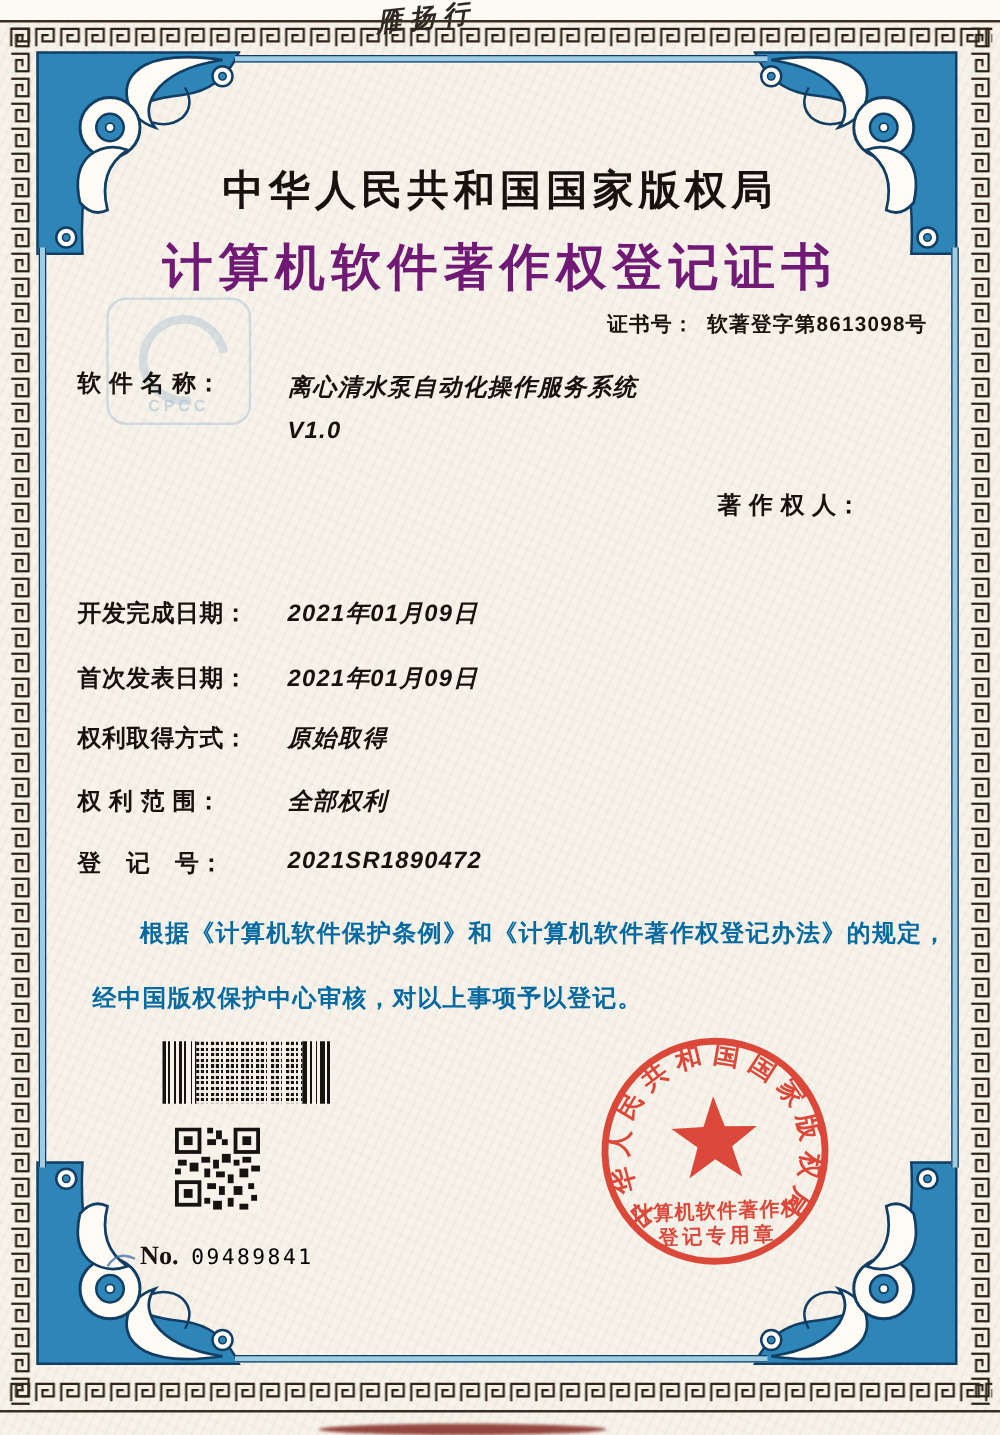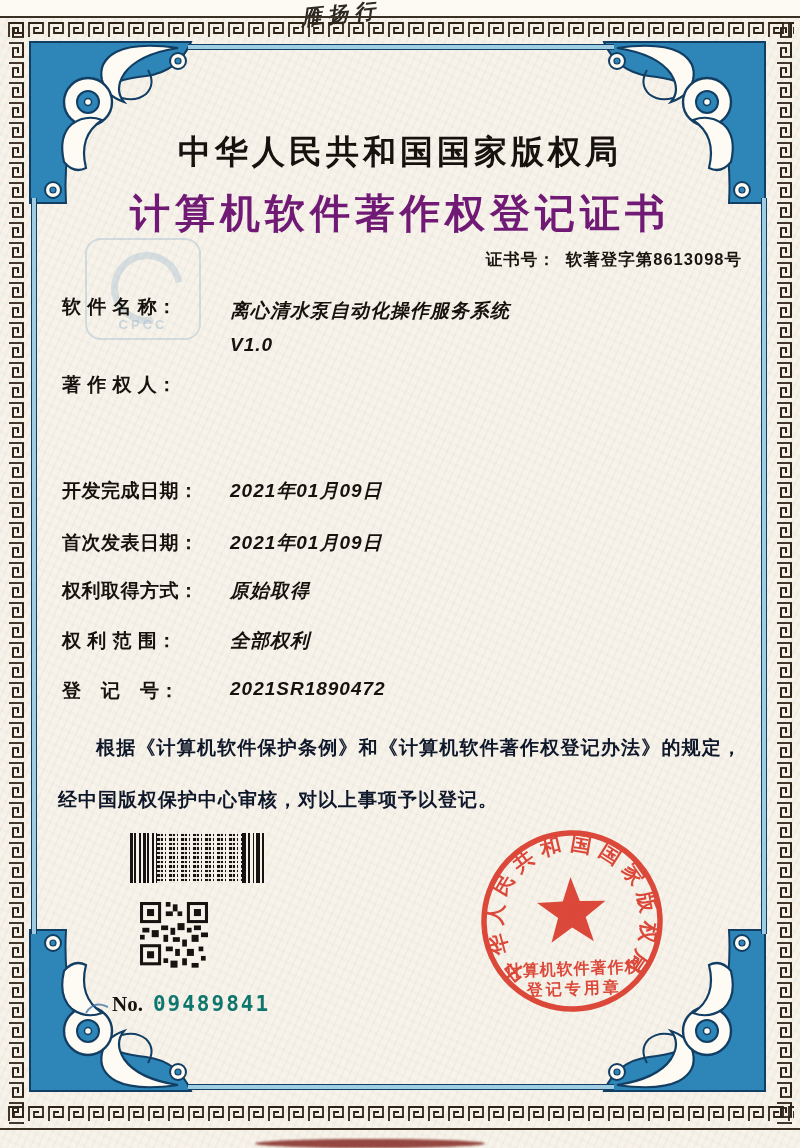--- a/index.html
+++ b/index.html
@@ -59,30 +59,30 @@
     position:absolute;right:58px;top:249px;
     font-size:16.5px;font-weight:bold;color:#1a140f;letter-spacing:1px;
   }
   .cert-no .lbl{margin-right:10px;}
 
   .field-row{position:absolute;left:62px;width:680px;display:flex;color:#17120d;}
   .field-row .f-label{flex:0 0 168px;font-size:19px;font-weight:bold;letter-spacing:.5px;}
   .field-row .f-value{font-size:19px;font-weight:bold;letter-spacing:1px;font-style:italic;}
   .row-0{top:294px;}
   .row-0 .f-value div{line-height:1.8;}
-  .row-1{top:372px;}
+  .row-1{top:391px;justify-content:flex-end;}
   .row-2{top:478px;}
   .row-3{top:530px;}
   .row-4{top:578px;}
   .row-5{top:628px;}
   .row-6{top:678px;}
 
   .statement{
-    position:absolute;left:58px;top:722px;width:684px;
-    font-size:19px;font-weight:600;color:#0f172a;
+    position:absolute;left:74px;top:722px;width:684px;
+    font-size:19px;font-weight:600;color:#0369a1;
     line-height:52px;text-indent:2em;letter-spacing:1px;text-align:justify;
   }
 
   .watermark-cpcc{
     position:absolute;left:85px;top:238px;width:112px;height:98px;
     border:2px solid rgba(148,178,204,.45);border-radius:16px;opacity:.8;
   }
   .watermark-cpcc .wm-c{
     position:absolute;left:24px;top:12px;width:58px;height:58px;border-radius:50%;
     border:7px solid rgba(148,178,204,.40);border-right-color:transparent;
@@ -100,21 +100,21 @@
     background-image:
       repeating-linear-gradient(0deg,rgba(247,243,234,.95) 0 2px,rgba(0,0,0,0) 2px 4.5px,rgba(247,243,234,.95) 4.5px 6.5px,rgba(0,0,0,0) 6.5px 9px),
       repeating-linear-gradient(90deg,#171310 0 2.5px,rgba(23,19,16,.15) 2.5px 4px,#171310 4px 6px,rgba(0,0,0,0) 6px 8px,#171310 8px 9px,rgba(0,0,0,0) 9px 12px);}
   .bc-right{width:24px;height:100%;
     background:repeating-linear-gradient(90deg,#171310 0 4px,#f7f3ea 4px 6px,#171310 6px 8px,#f7f3ea 8px 11px,#171310 11px 12px,#f7f3ea 12px 14px);}
 
   .qr{position:absolute;left:139px;top:902px;width:70px;height:68px;}
 
   .serial{position:absolute;left:112px;top:992px;display:flex;align-items:baseline;}
   .serial .no-prefix{font-family:"Liberation Serif", serif;font-weight:bold;font-size:21px;color:#17120d;margin-right:10px;}
-  .serial .no-digits{font-family:"DejaVu Sans Mono", monospace;font-weight:bold;font-size:21px;color:#0f766e;letter-spacing:2px;}
+  .serial .no-digits{font-family:"DejaVu Sans Mono", monospace;font-weight:normal;font-size:17px;color:#000000;letter-spacing:2px;}
 
   .seal{position:absolute;left:477px;top:826px;width:190px;height:190px;transform:rotate(-2deg);}
   .issue-date{
     position:absolute;left:478px;top:999px;
     font-size:21px;font-weight:bold;color:#17120d;letter-spacing:1px;
   }
   .pen-squiggle{position:absolute;left:84px;top:998px;opacity:.75;}
   .red-smudge{
     position:absolute;left:255px;top:1139px;width:230px;height:9px;border-radius:50%;
     background:#7d1d17;opacity:.8;filter:blur(1.2px);

